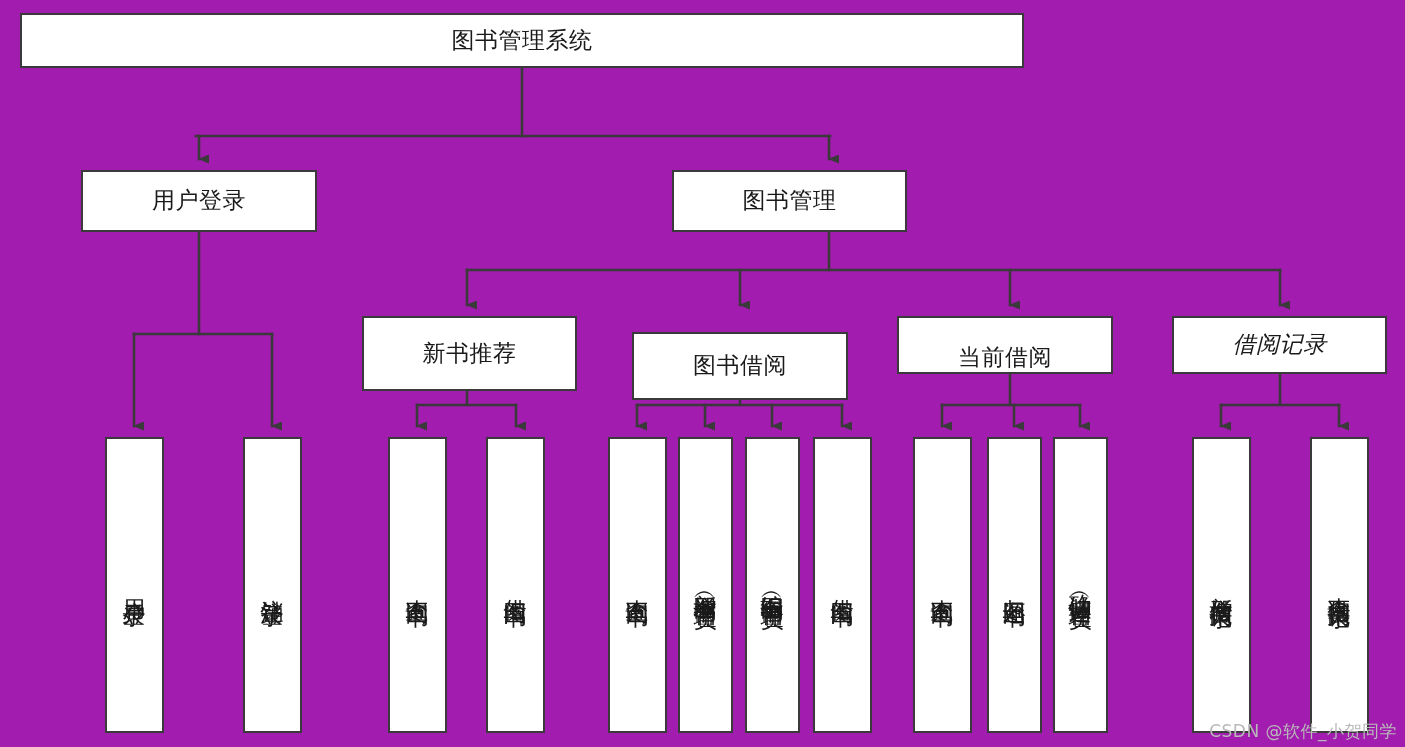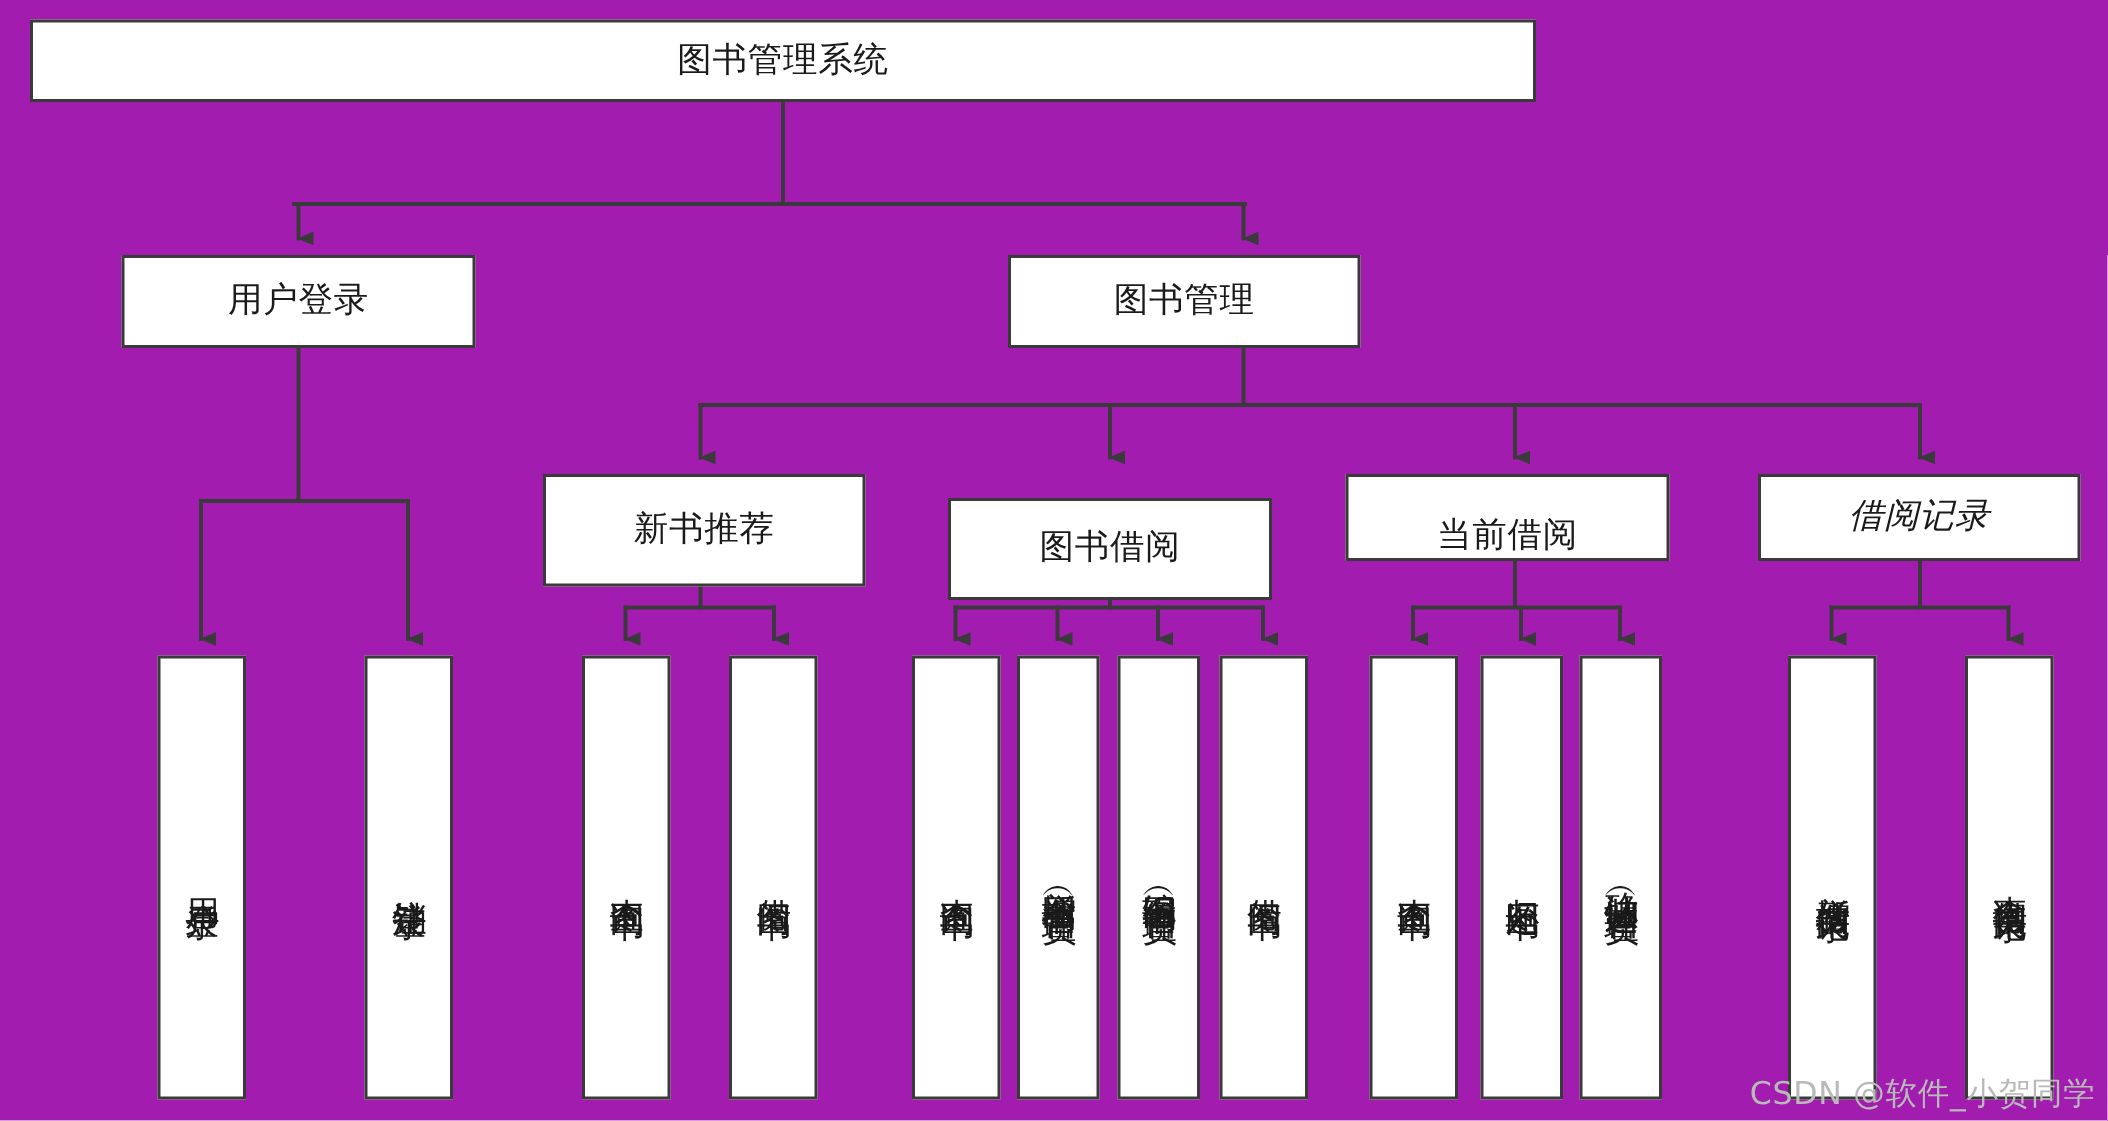--- a/index.html
+++ b/index.html
@@ -53,21 +53,21 @@
     white-space: nowrap;
   }
   .node.vertical .node-label {
     writing-mode: vertical-rl;
     text-orientation: upright;
   }
   #watermark {
     position: absolute;
     right: 8px;
     bottom: 4px;
-    font-size: 21px;
+    font-size: 17px;
     color: #b9b9b9;
     white-space: nowrap;
     letter-spacing: 0.5px;
     pointer-events: none;
   }
 </style>
 </head>
 <body>
 
 <div id="diagram-root">

